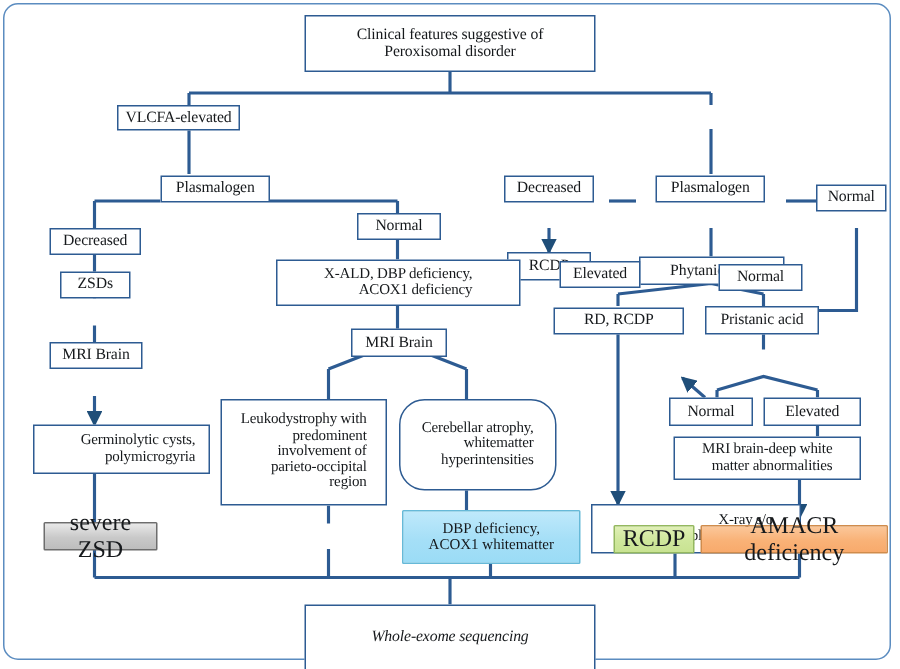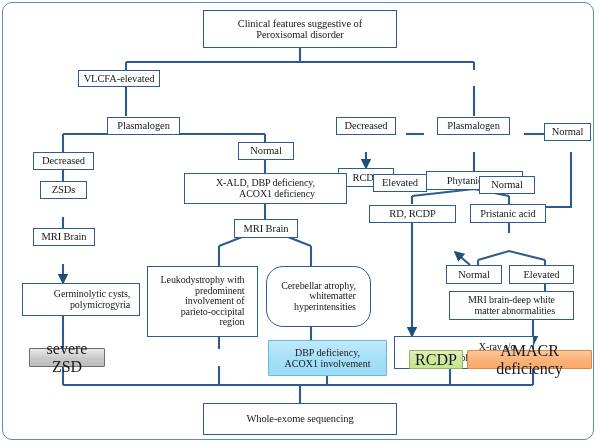--- a/index.html
+++ b/index.html
@@ -213,25 +213,25 @@
   <div class="node small" style="left:266px; top:266px; width:105px; height:61px;border-radius:17px;">Cerebellar atrophy,
 whitematter
 hyperintensities</div>
 
   <div class="node small" style="left:449px; top:291px; width:125px; height:29px;">MRI brain-deep white
 matter abnormalities</div>
 
   <div class="node small" style="left:394px; top:336px; width:140px; height:33px;">X-ray s/o
 Chondrodysplasia atrophy</div>
 
-  <div class="node" style="left:203px; top:403px; width:194px; height:32px;">Whole-exome sequencing</div>
+  <div class="node" style="left:203px; top:403px; width:194px; height:44px;font-style:italic;">Whole-exome sequencing</div>
 
   <div class="chip chip-grey" style="left:29px; top:348px; width:76px; height:19px;">severe ZSD</div>
 
 
   <div class="chip chip-blue small" style="left:268px; top:340px; width:119px; height:36px; font-size:10px; white-space:pre-line; line-height:1.1;">DBP deficiency,
-ACOX1 involvement</div>
+ACOX1 whitematter</div>
 
   <div class="chip chip-green" style="left:409px; top:350px; width:54px; height:19px;">RCDP</div>
 
   <div class="chip chip-orange" style="left:467px; top:350px; width:125px; height:19px;">AMACR deficiency</div>
 
 </div>
 
 </body></html>

